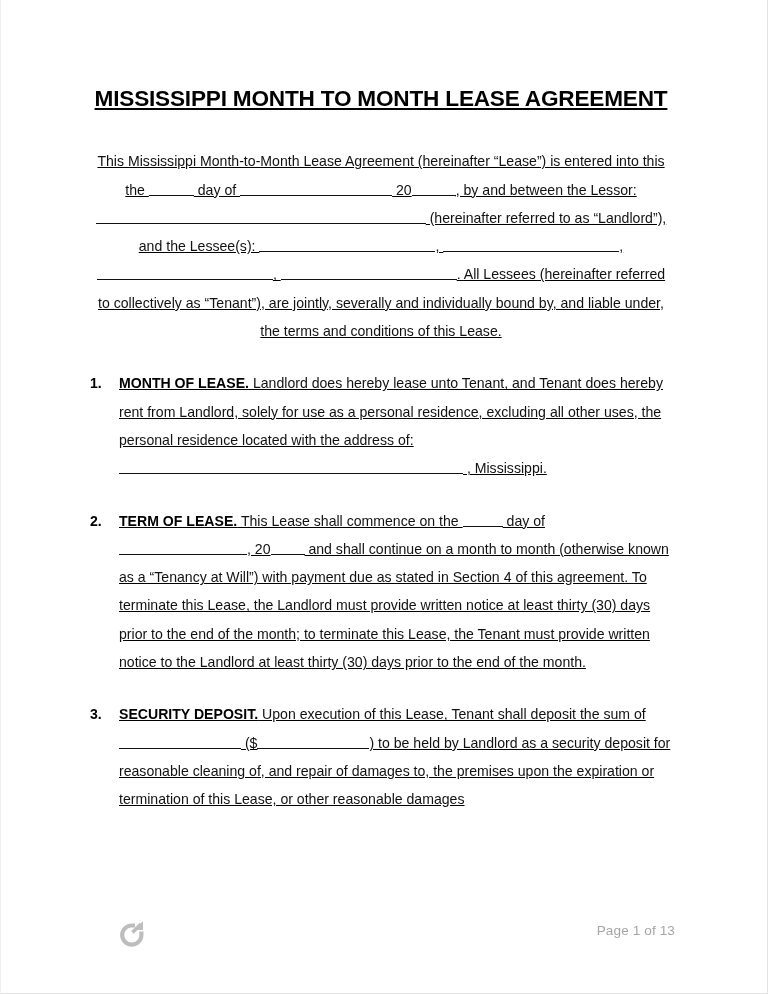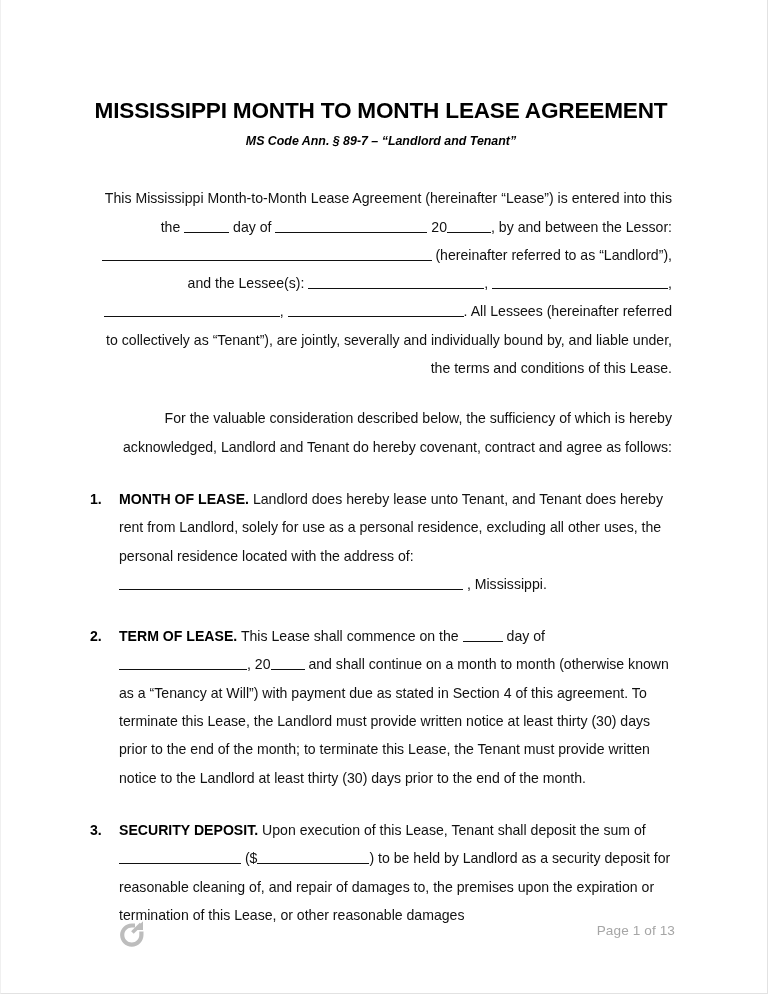--- a/index.html
+++ b/index.html
@@ -22,22 +22,23 @@
     box-sizing: border-box;
     border-right: 1px solid #e2e2e2;
     border-bottom: 1px solid #e2e2e2;
     border-left: 1px solid #f0f0f0;
     overflow: hidden;
   }
 
   .content {
     position: absolute;
     left: 89px;
-    top: 12px;
+    top: 0;
     width: 582px;
+    text-decoration: underline;
   }
 
   
   .doc-title {
     margin: 0;
     padding-top: 86px;
     font-size: 22.6px;
     font-weight: bold;
     letter-spacing: -0.2px;
     text-align: center;
@@ -54,21 +55,21 @@
     text-align: center;
     color: #000000;
   }
 
   
   .para {
     margin: 0;
     font-size: 14.1px;
     color: #111111;
     line-height: 28.3px;
-    text-align: right;
+    text-align: center;
   }
   .para.first { padding-top: 36px; }
   .para.spaced { padding-top: 22px; }
 
   
   .blank {
     display: inline-block;
     border-bottom: 1.4px solid #111111;
     vertical-align: baseline;
     height: 0.95em;
@@ -137,27 +138,25 @@
 </style>
 </head>
 <body>
 
 <div class="page">
 
   <div class="content">
 
     <h1 class="doc-title">MISSISSIPPI MONTH TO MONTH LEASE AGREEMENT</h1>
 
-    <div class="doc-subtitle">MS Code Ann. § 89-7 – “Landlord and Tenant”</div>
 
     <p class="para first">
       <span>This Mississippi Month-to-Month Lease Agreement (hereinafter “Lease”) is entered into this the </span><span class="blank b-day"></span><span> day of </span><span class="blank b-lg"></span><span> 20</span><span class="blank b-sm"></span><span>, by and between the Lessor: </span><span class="blank b-sig"></span><span> (hereinafter referred to as “Landlord”), and the Lessee(s): </span><span class="blank b-xl"></span><span>, </span><span class="blank b-xl"></span><span>, </span><span class="blank b-xl"></span><span>, </span><span class="blank b-xl"></span><span>. All Lessees (hereinafter referred to collectively as “Tenant”), are jointly, severally and individually bound by, and liable under, the terms and conditions of this Lease.</span>
     </p>
 
-    <p class="para spaced">For the valuable consideration described below, the sufficiency of which is hereby acknowledged, Landlord and Tenant do hereby covenant, contract and agree as follows:</p>
 
     <div class="section">
       <span class="num">1.</span>
       <div class="body">
         <span class="heading">MONTH OF LEASE.</span><span>  Landlord does hereby lease unto Tenant, and Tenant does hereby rent from Landlord, solely for use as a personal residence, excluding all other uses, the personal residence located with the address of: </span><span class="blank b-addr"></span><span> , Mississippi.</span>
       </div>
     </div>
 
     <div class="section">
       <span class="num">2.</span>

